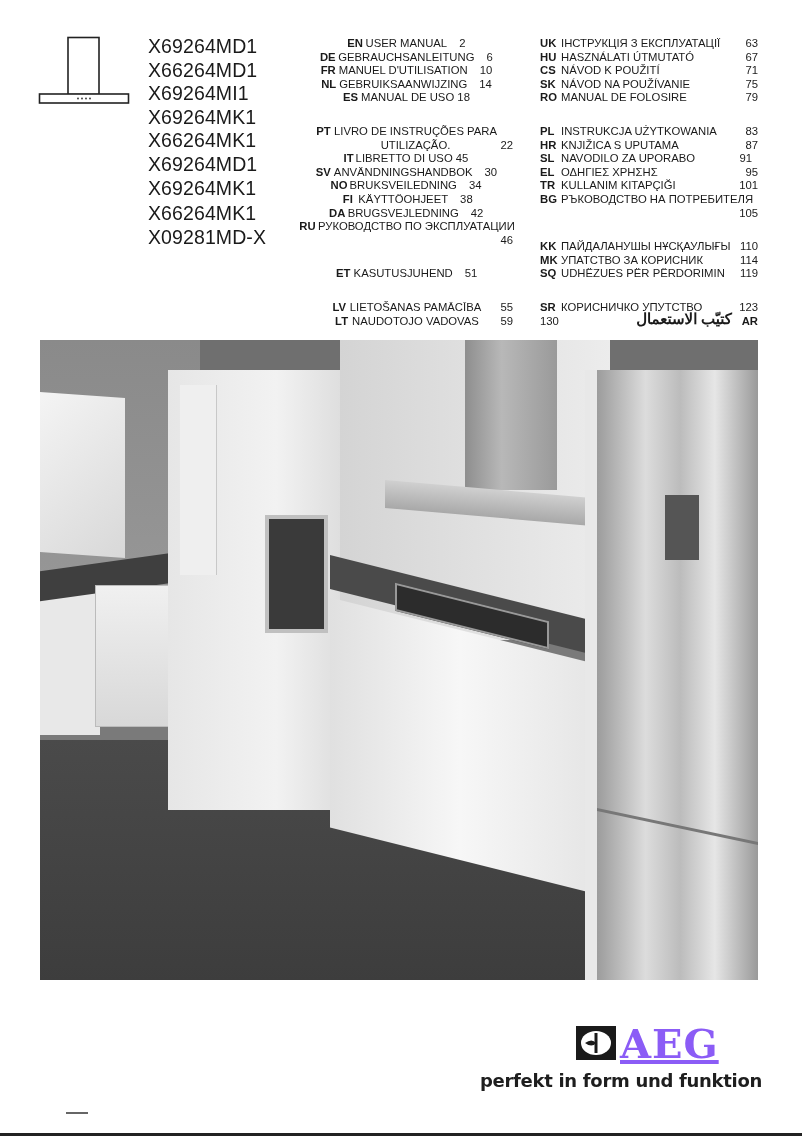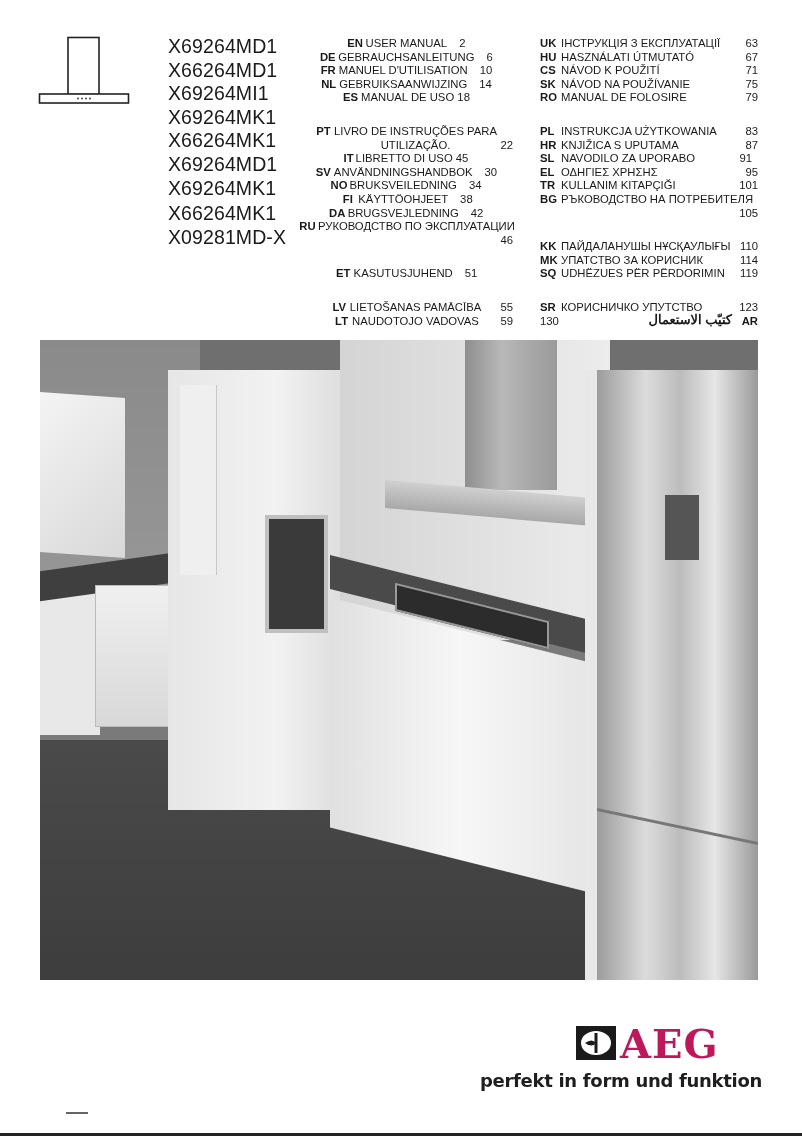--- a/index.html
+++ b/index.html
@@ -2,35 +2,35 @@
 <html><head>
 <meta charset="utf-8">
 <style>
   html, body { margin: 0; padding: 0; }
   body {
     width: 802px; height: 1136px; position: relative; overflow: hidden;
     background: #ffffff; color: #1a1a1a;
     font-family: "Liberation Sans", sans-serif;
   }
   .hood-icon { position: absolute; left: 38px; top: 36px; width: 92px; height: 70px; }
-  .models { position: absolute; left: 168px; top: 35px; }
+  .models { position: absolute; left: 148px; top: 35px; }
   .model { font-size: 19.5px; line-height: 23.5px; color: #1a1a1a; letter-spacing: 0.1px; white-space: nowrap; }
   .model:nth-child(7), .model:nth-child(8), .model:nth-child(9) { margin-top: 1px; }
 
   .col { position: absolute; top: 37px; font-size: 11.3px; line-height: 13.6px; }
   .col-left { left: 297px; width: 216px; text-align: center; }
   .col-right { left: 540px; width: 218px; }
   .entry { position: relative; white-space: nowrap; height: 13.6px; }
   .entry.gap { margin-top: 20px; }
   .code { font-weight: bold; display: inline-block; min-width: 21px; }
   .page { position: absolute; right: 0; top: 0; }
   .page.inline { position: static; margin-left: 12px; }
   .cont { padding-left: 21px; position: relative; height: 13.6px; }
   .cont .page { right: 0; }
-  .arabic { direction: rtl; font-family: Liberation Sans, sans-serif; font-weight: bold; font-size: 13px; position: absolute; right: 26px; top: -2px; }
+  .arabic { direction: rtl; font-family: Liberation Serif, serif; font-weight: bold; font-size: 15px; position: absolute; right: 26px; top: -2px; }
 
   .photo {
     position: absolute; left: 40px; top: 340px; width: 718px; height: 640px;
     background: #7a7a7a; overflow: hidden;
   }
   .wall-top { position: absolute; left: 0; top: 0; width: 100%; height: 30px; background: #6f6f6f; }
   .wall-left { position: absolute; left: 0; top: 0; width: 160px; height: 320px; background: linear-gradient(#8a8a8a, #9a9a9a); }
   .window { position: absolute; left: 0; top: 55px; width: 85px; height: 160px; background: linear-gradient(135deg,#f4f4f4,#d8d8d8); transform: skewY(4deg); }
   .counter-left { position: absolute; left: 0; top: 218px; width: 190px; height: 30px; background: #3f3f3f; transform: skewY(-8deg); }
   .dishwasher { position: absolute; left: 55px; top: 245px; width: 100px; height: 140px; background: linear-gradient(#f0f0f0,#d8d8d8); border: 1px solid #bbb; }
@@ -46,21 +46,21 @@
   .cab-lower { position: absolute; left: 290px; top: 290px; width: 260px; height: 230px; background: linear-gradient(90deg,#e0e0e0,#f7f7f7 50%,#e6e6e6); transform: skewY(14deg); }
   .floor { position: absolute; left: 0; top: 400px; width: 100%; height: 260px; background: linear-gradient(#4a4a4a,#3c3c3c); }
   .fridge { position: absolute; left: 545px; top: 30px; width: 173px; height: 610px; background: linear-gradient(90deg,#8c8c8c,#dcdcdc 35%,#bcbcbc 55%,#e6e6e6 75%,#9a9a9a); }
   .fridge-frame { position: absolute; left: 545px; top: 30px; width: 12px; height: 610px; background: #e8e8e8; }
   .fridge-display { position: absolute; left: 625px; top: 155px; width: 34px; height: 65px; background: #555; }
   .fridge-split { position: absolute; left: 557px; top: 485px; width: 161px; height: 3px; background: #777; transform: skewY(12deg); }
 
   .logo { position: absolute; left: 576px; top: 1026px; }
   .logo-mark { position: absolute; left: 0; top: 0; width: 40px; height: 34px; background: #1a1a1a; }
   .logo-mark-inner { position: absolute; left: 5px; top: 5px; width: 30px; height: 24px; background: #fff; border-radius: 50%; }
-  .logo-text { position: absolute; left: 44px; top: -6px; font-family: "DejaVu Serif", serif; font-weight: bold; font-size: 40px; color: #be185d; letter-spacing: 1px; }
+  .logo-text { position: absolute; left: 44px; top: -6px; font-family: "DejaVu Serif", serif; font-weight: bold; font-size: 40px; color: #8b5cf6; letter-spacing: 1px; text-decoration: underline; }
   .tagline { position: absolute; left: 480px; top: 1070px; font-family: "DejaVu Sans", sans-serif; font-weight: bold; font-size: 18px; color: #1e1e1e; letter-spacing: -0.3px; white-space: nowrap; }
   .footer-line { position: absolute; left: 66px; top: 1112px; width: 22px; height: 2px; background: #666; }
   .bottom-bar { position: absolute; left: 0; top: 1133px; width: 802px; height: 3px; background: #222; }
 </style>
 </head>
 <body>
 
 <svg class="hood-icon" viewBox="0 0 92 70">
   <rect x="30" y="1.5" width="31" height="57" fill="#fff" stroke="#222" stroke-width="1.6"></rect>
   <rect x="1.5" y="58" width="89" height="9" fill="#fff" stroke="#222" stroke-width="1.6"></rect>

